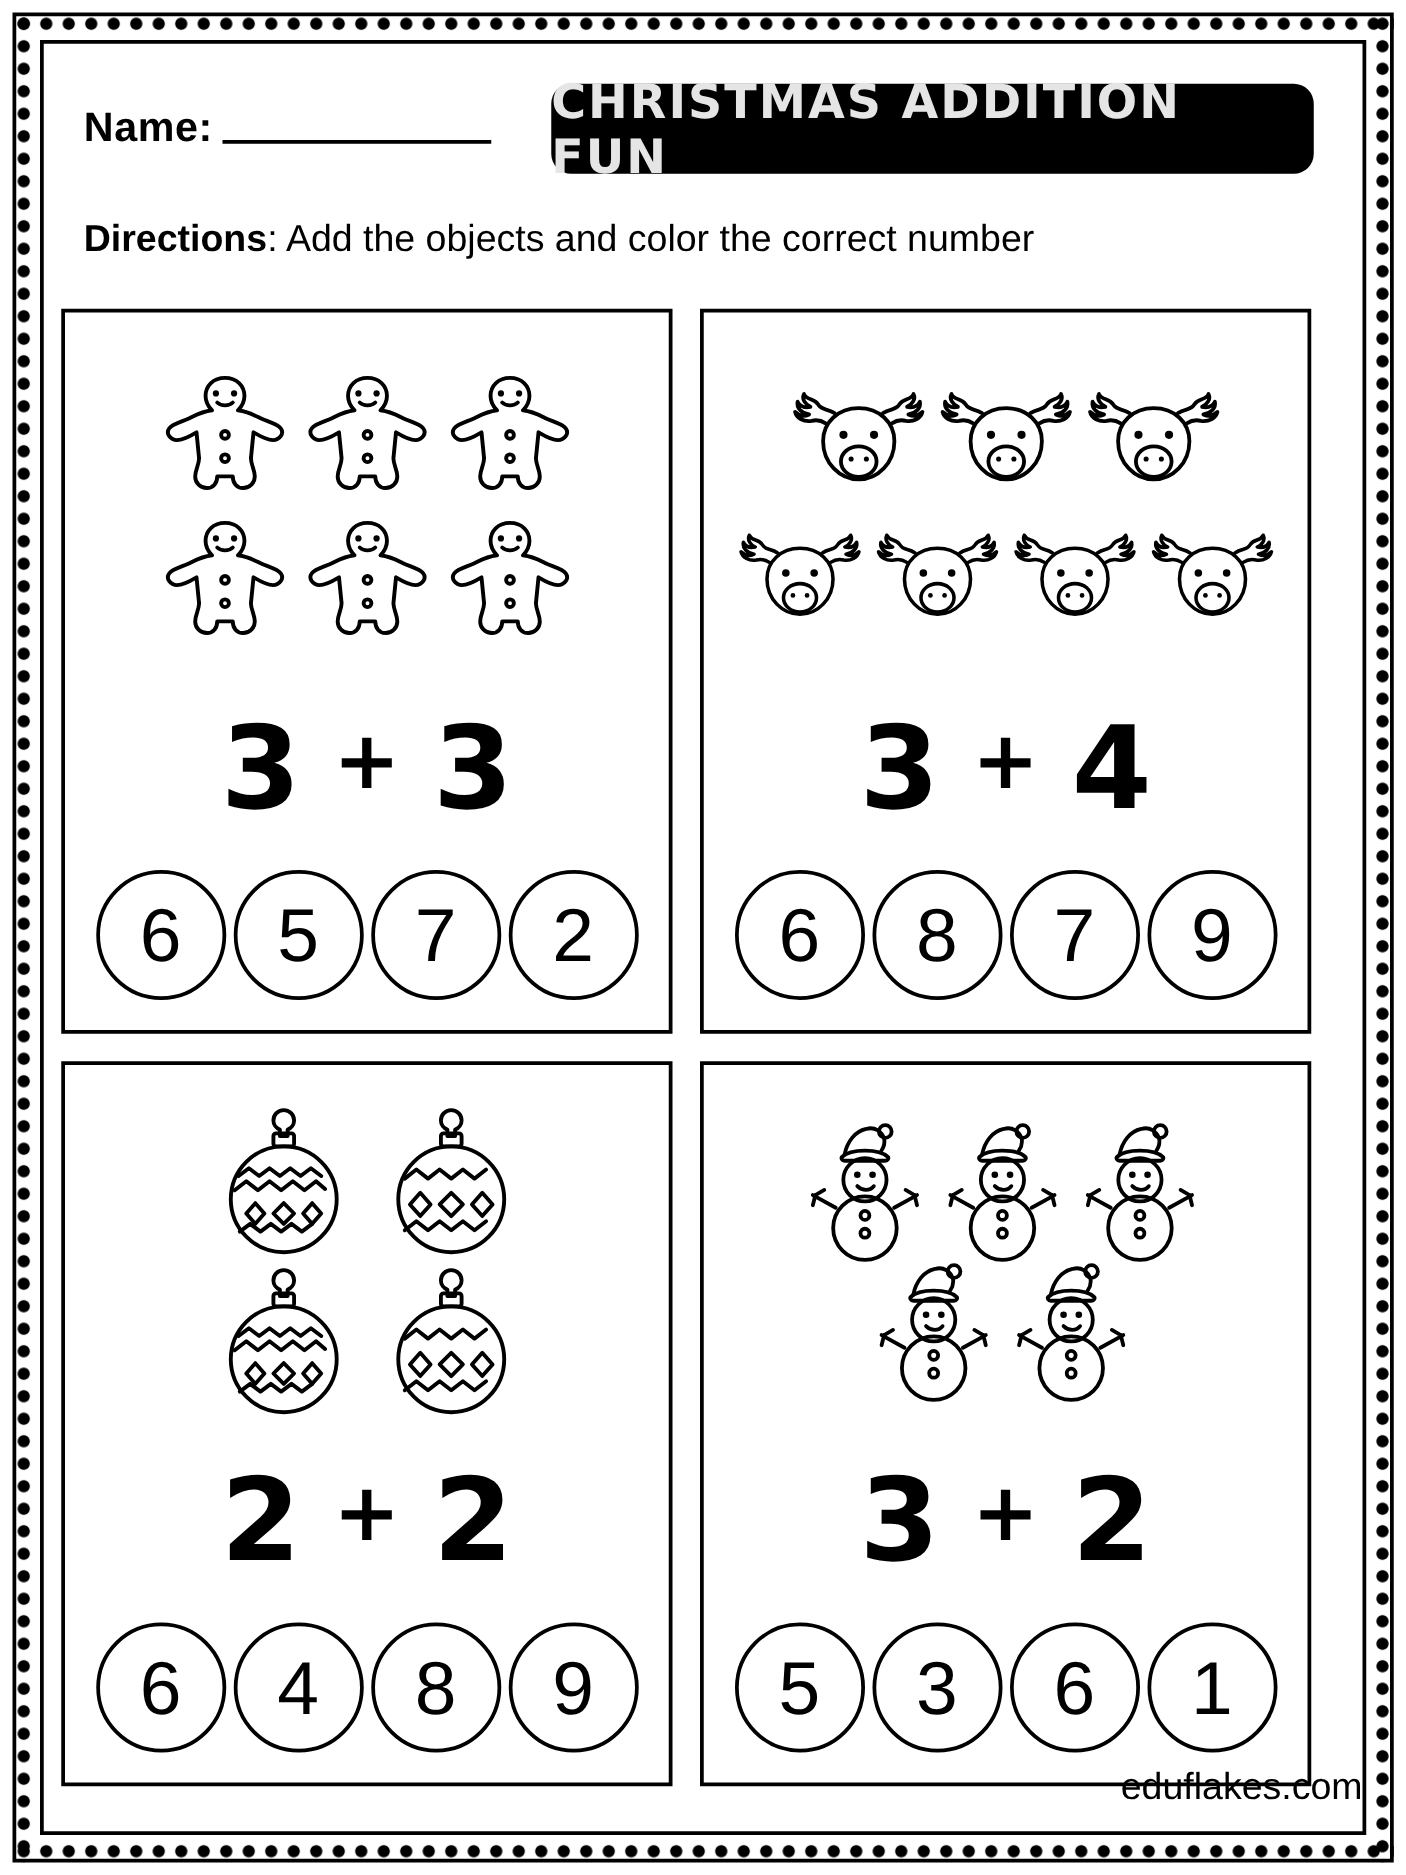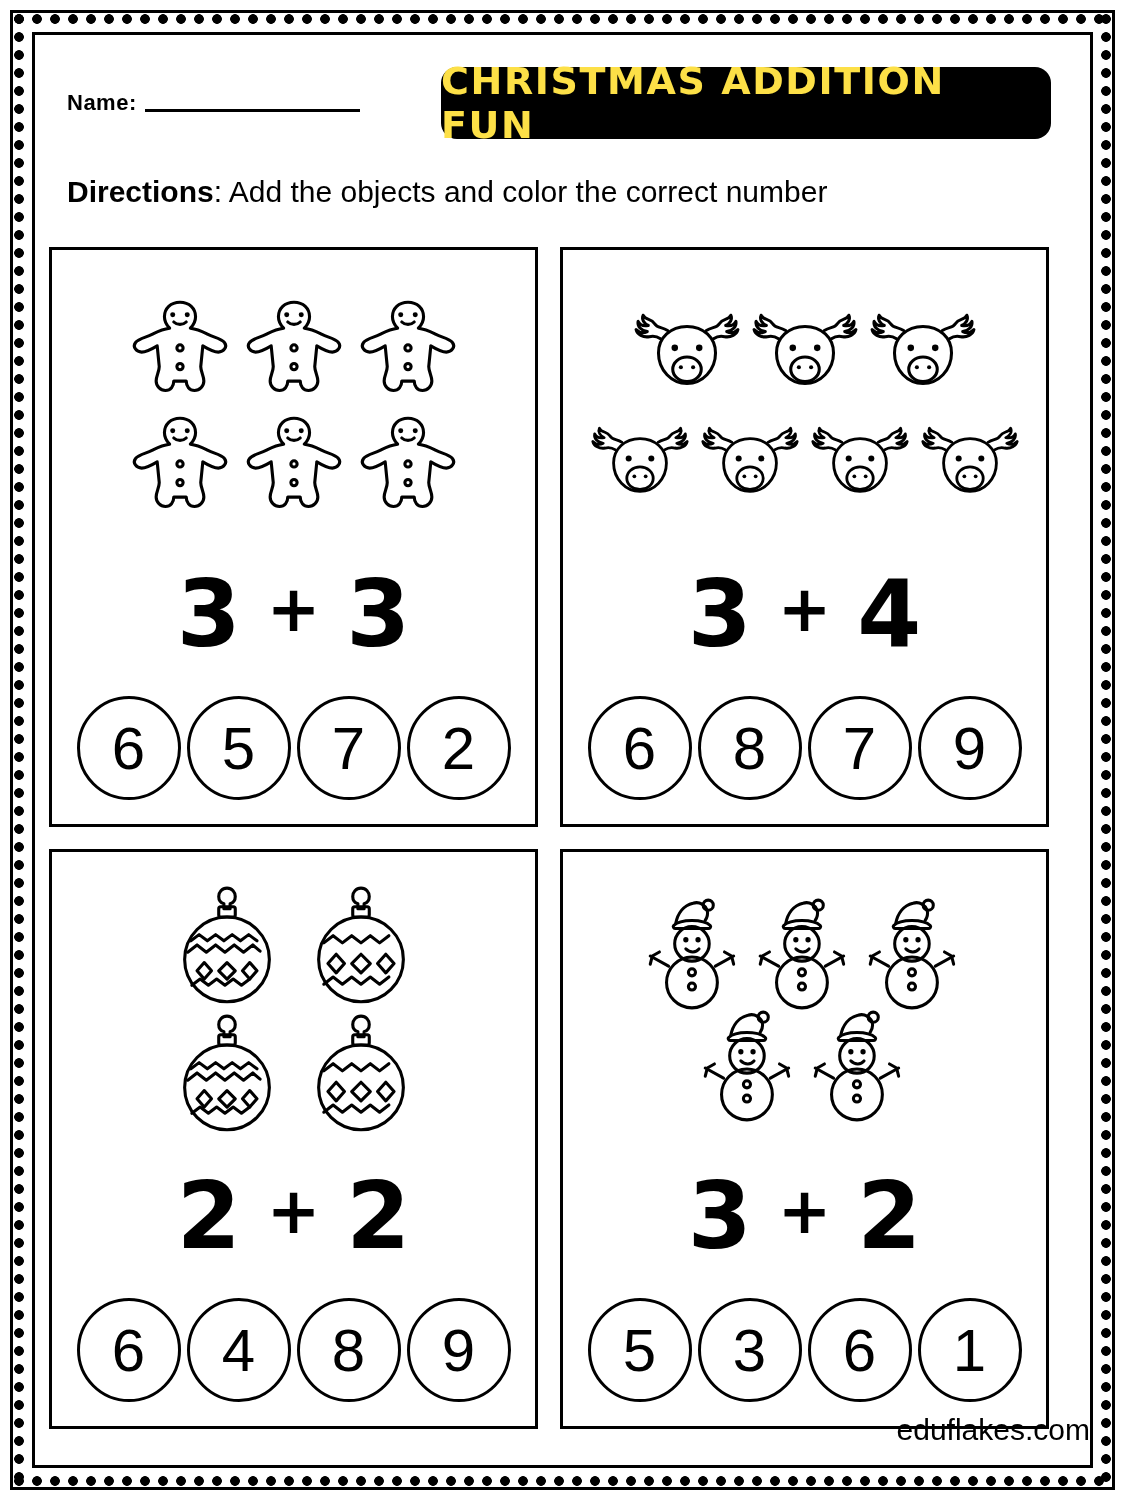--- a/index.html
+++ b/index.html
@@ -61,21 +61,21 @@
   
   .header-row {
     position: absolute;
     left: 0; right: 0; top: 0;
     height: 120px;
   }
   .name-line {
     position: absolute;
     left: 32px;
     top: 48px;
-    font-size: 22px;
+    font-size: 33px;
     font-weight: bold;
     letter-spacing: 0.5px;
     white-space: nowrap;
   }
   .name-line .colon { font-weight: bold; }
   .name-blank {
     display: inline-block;
     width: 215px;
     border-bottom: 3px solid #000;
     height: 26px;
@@ -83,21 +83,21 @@
     margin-left: 8px;
   }
   .title-pill {
     position: absolute;
     left: 406px;
     top: 32px;
     width: 610px;
     height: 72px;
     background: #000;
     border-radius: 16px;
-    color: #fde047;
+    color: #e5e5e5;
     display: flex;
     align-items: center;
     justify-content: center;
     font-family: "DejaVu Sans", sans-serif;
     font-size: 38px;
     font-weight: bold;
     letter-spacing: 1.6px;
     text-transform: uppercase;
   }
 

